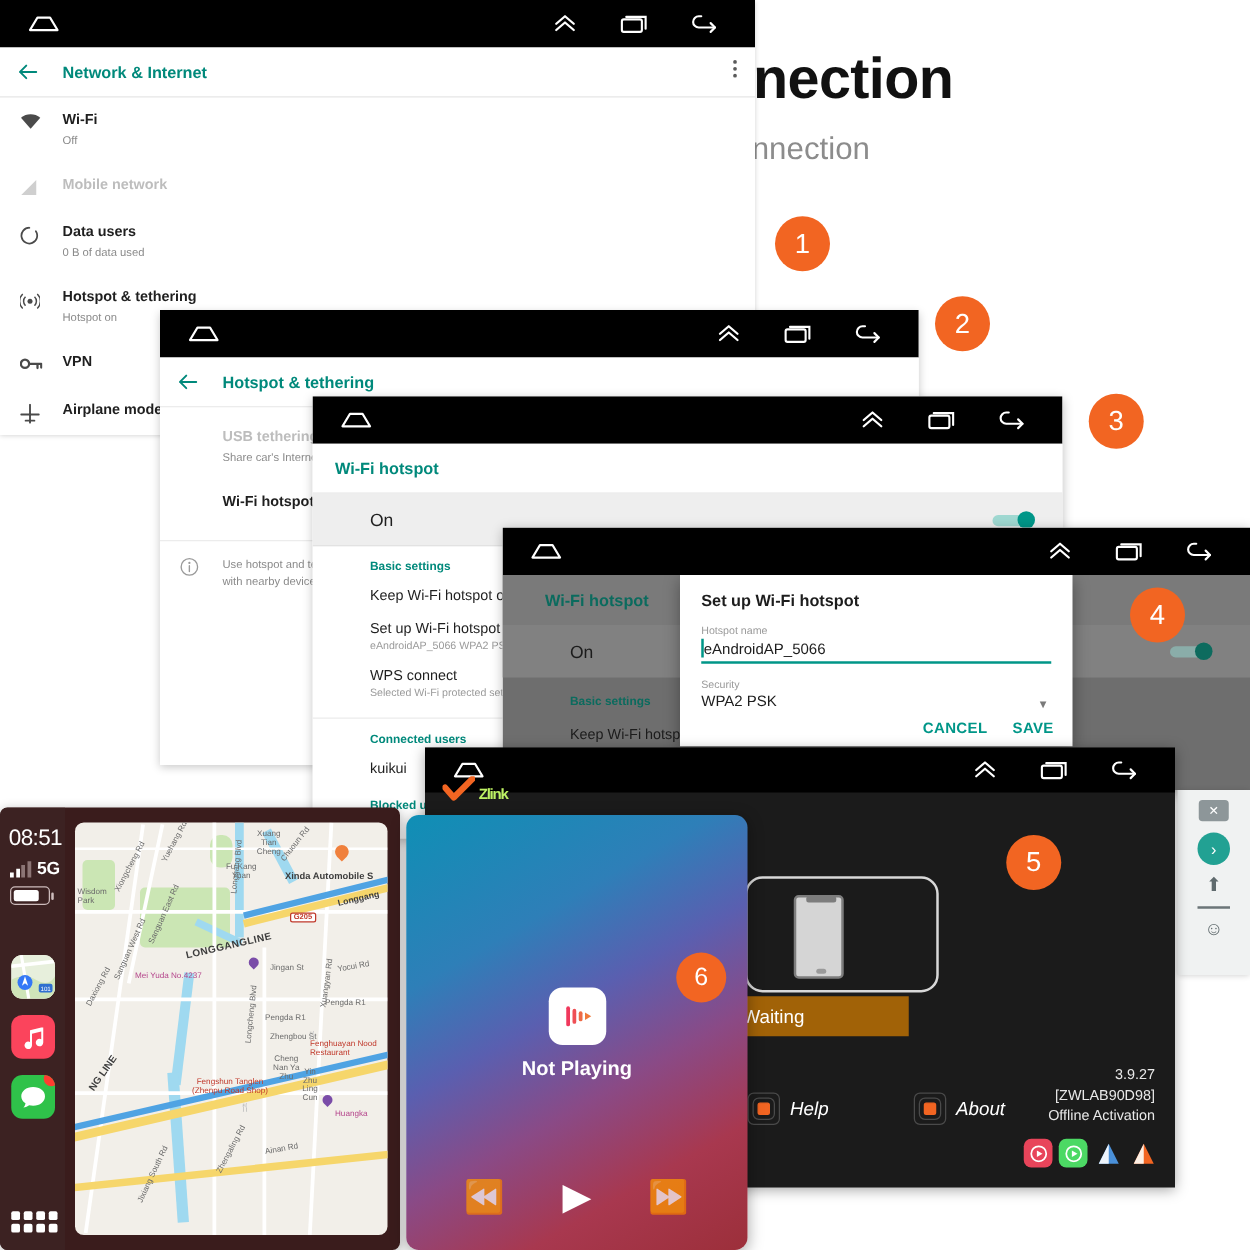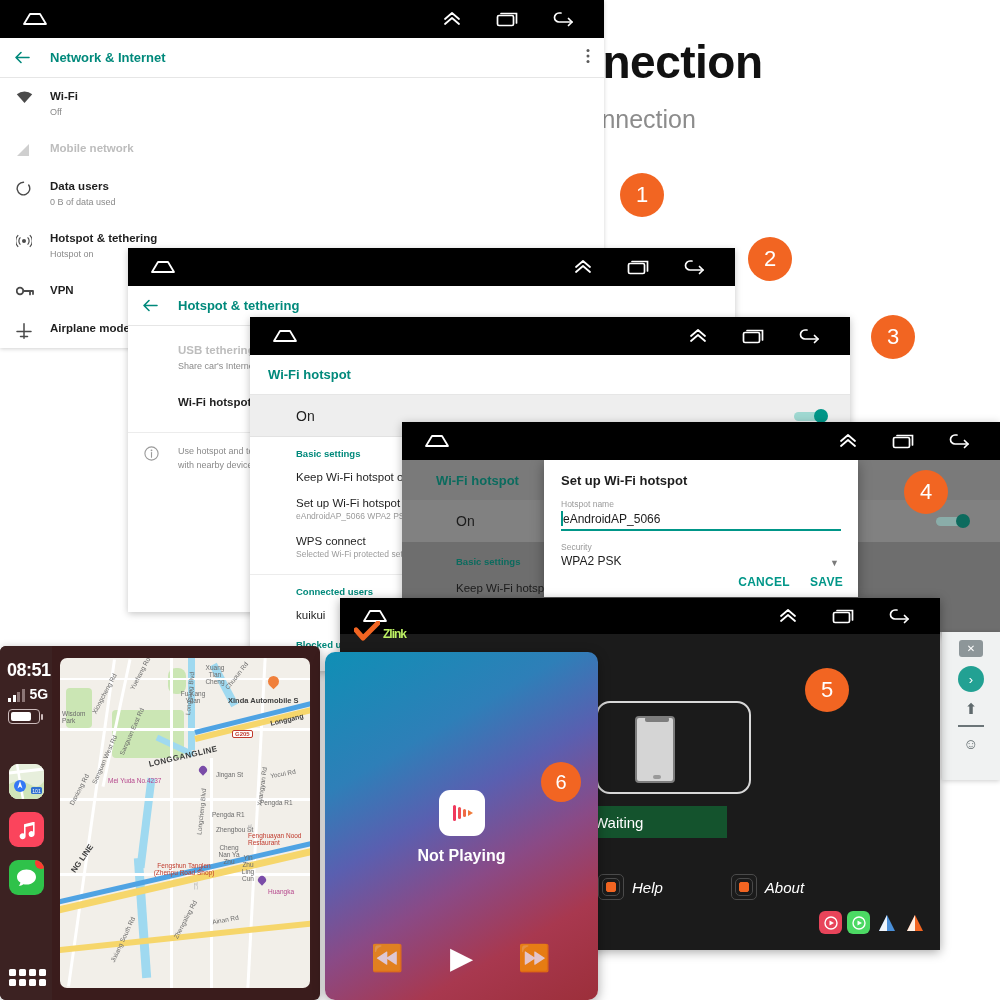--- a/index.html
+++ b/index.html
@@ -125,22 +125,22 @@
     position:absolute; left:256px; top:103px; width:155px; height:93px;
     border:2.5px solid #d8d8d8; border-radius:14px;
   }
   .phoneglyph {
     position:absolute; left:37px; top:13px; width:40px; height:67px;
     background:#d5d5d5; border-radius:4px; border:2px solid #7d7d7d;
   }
   .phoneglyph::before { content:""; position:absolute; left:8px; top:-1px; width:24px; height:5px; background:#7d7d7d; border-radius:2px;}
   .phoneglyph::after { content:""; position:absolute; left:16px; bottom:2px; width:8px; height:4px; background:#9a9a9a; border-radius:2px;}
   .waitbtn {
-    position:absolute; left:232px; top:208px; width:155px; height:32px;
-    background:#14532d; display:flex; align-items:center;
+    position:absolute; left:232px; top:199px; width:155px; height:32px;
+    background:#a16207; display:flex; align-items:center;
     color:#fff; font-size:15px; padding-left:22px;
   }
   .zfoot { position:absolute; left:258px; top:276px; display:flex; gap:68px; align-items:center; }
   .zfoot .fitem { display:flex; align-items:center; gap:8px;font-style:italic; }
   .zfoot .flabel { color:#fff; font-size:15px; }
   .sqico { position:relative; width:26px; height:26px; }
   .sqico i { position:absolute; border:1.2px solid #4a4a4a; border-radius:5px; display:block; }
   .sqico i:nth-child(1){ left:0; top:0; width:26px; height:26px; }
   .sqico i:nth-child(2){ left:4px; top:4px; width:18px; height:18px; }
   .sqico i:nth-child(3){ left:8px; top:8px; width:10px; height:10px; background:#f26522; border-color:#f26522; border-radius:2px;}
@@ -150,21 +150,21 @@
   }
   .zapps { position:absolute; right:14px; top:313px; display:flex; gap:5px; }
   .zapp { width:23px; height:23px; border-radius:6px; display:flex; align-items:center; justify-content:center; }
   .zapp.red { background:#e8445a; }
   .zapp.green { background:#4cd964; }
   .zapp.flat { background:transparent; }
 
   
   #cp { left:0; top:646px; width:320px; height:354px; background:#3a1c1c; border-radius:6px; overflow:hidden; box-shadow:0 2px 9px rgba(0,0,0,.3);}
   .cp-side { position:absolute; left:0; top:0; width:52px; height:100%; background:#3c2222; }
-  .cp-time { color:#fff; font-size:18px; font-weight:bold; margin:14px 0 0 7px; letter-spacing:-.5px;}
+  .cp-time { color:#fff; font-size:18px; font-weight:normal; margin:14px 0 0 7px; letter-spacing:-.5px;}
   .cp-sig { display:flex; align-items:flex-end; gap:5px; margin:5px 0 0 8px; }
   .cp-bars { display:flex; align-items:flex-end; gap:1.5px; }
   .cp-bars span { width:3px; background:#fff; display:block; }
   .cp-5g { color:#fff; font-size:14px; font-weight:bold; }
   .cp-batt { margin:7px 0 0 8px; width:32px; height:15px; border:1.5px solid #cdbcbc; border-radius:4px; position:relative; }
   .cp-batt::after { content:""; position:absolute; right:-4px; top:4px; width:2.5px; height:6px; background:#cdbcbc; border-radius:1px;}
   .cp-batt i { position:absolute; left:1.5px; top:1.5px; width:20px; height:9px; background:#fff; border-radius:2px; display:block;}
   .cp-apps { position:absolute; left:9px; top:118px; display:flex; flex-direction:column; gap:13px; }
   .cp-app { width:35px; height:35px; border-radius:9px; position:relative; overflow:hidden; }
   .cp-app.maps { background:#e9eedf; }
@@ -600,20 +600,25 @@
       <span class="fitem">
         <span class="sqico">
             <i></i>
             <i></i>
             <i></i>
           </span>
         <span class="flabel">About</span>
       </span>
     </div>
 
+    <div class="zver">
+      <div>3.9.27</div>
+      <div>[ZWLAB90D98]</div>
+      <div>Offline Activation</div>
+    </div>
 
     <div class="zapps">
       <span class="zapp red">
         <svg width="14" height="14" viewBox="0 0 14 14">
             <circle cx="7" cy="7" r="6" fill="none" stroke="#fff" stroke-width="1.4"></circle>
             <path d="M5.5 4.4 L10 7 L5.5 9.6 Z" fill="#fff"></path>
           </svg>
       </span>
       <span class="zapp green">
         <svg width="14" height="14" viewBox="0 0 14 14">

